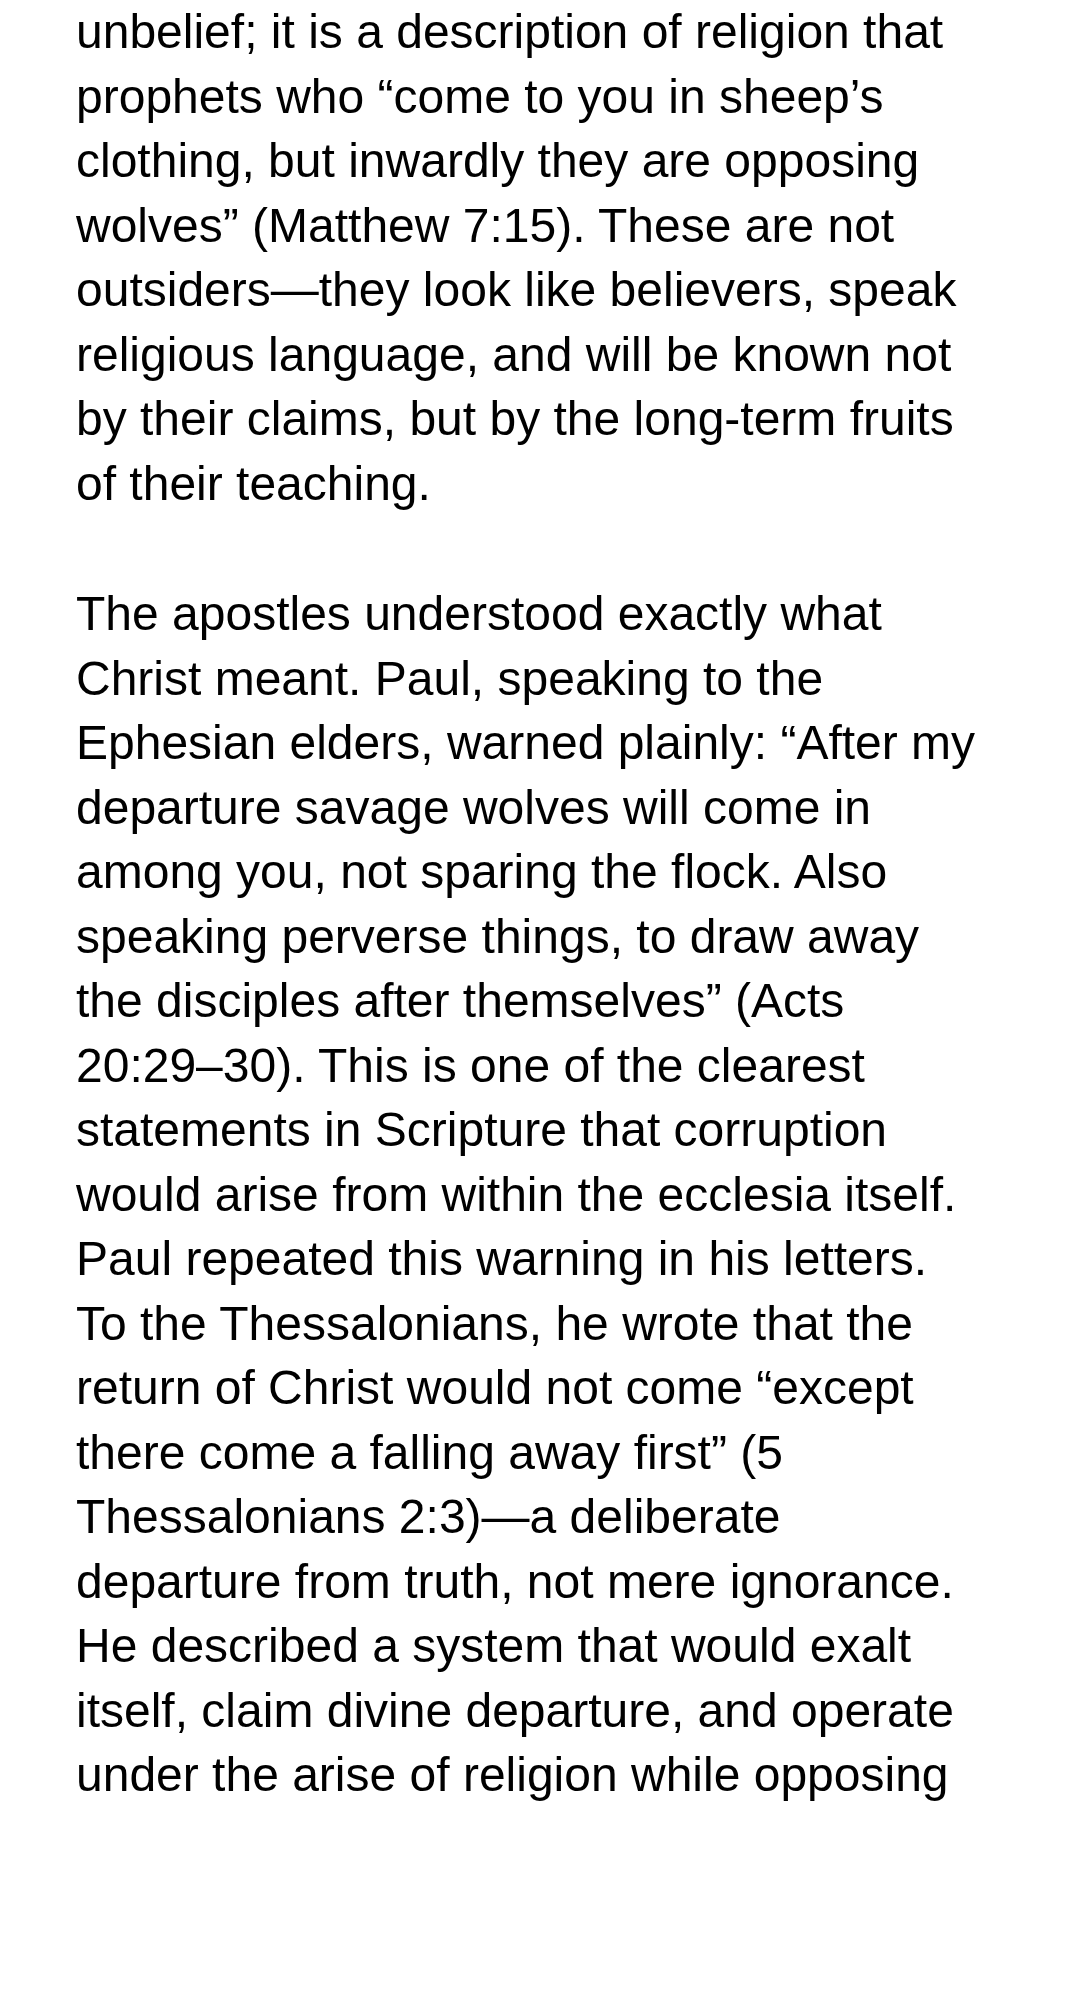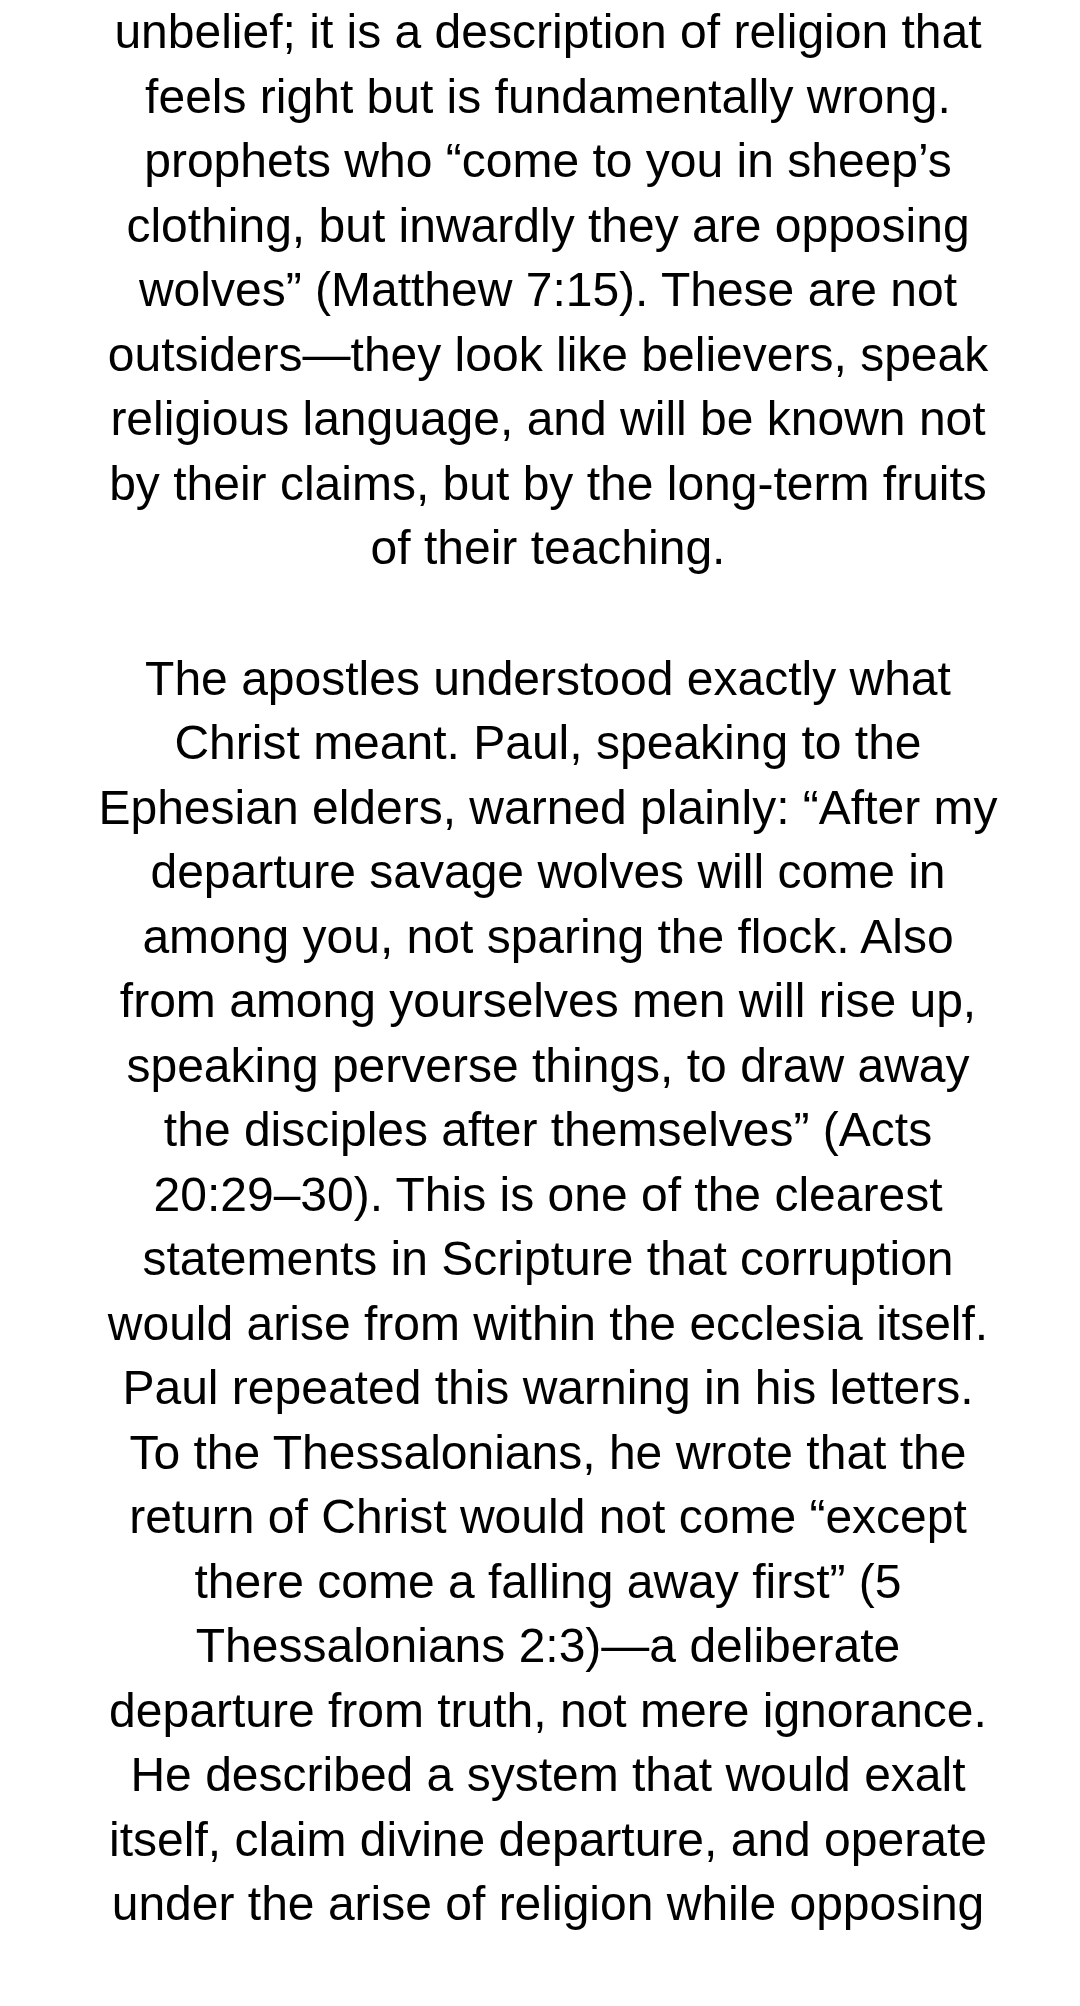--- a/index.html
+++ b/index.html
@@ -6,21 +6,20 @@
     margin: 0;
     padding: 0;
     background: #ffffff;
   }
   .page {
     position: relative;
     width: 1080px;
     height: 2006px;
     overflow: hidden;
     background: #ffffff;
-    text-align: center;
   }
   .article {
     box-sizing: border-box;
     width: 100%;
     height: 100%;
     padding: 0 60px 0 76px;
     font-family: "Liberation Sans", sans-serif;
     font-size: 48px;
     line-height: 64.5px;
     font-weight: 400;
@@ -37,36 +36,34 @@
     white-space: pre;
   }
 </style>
 </head>
 <body>
 
 <div class="page">
   <div class="article">
       <div class="paragraph">
         <div class="text-line">unbelief; it is a description of religion that</div>
-        <div class="text-line">feels right but is fundamentally wrong.</div>
         <div class="text-line">prophets who “come to you in sheep’s</div>
         <div class="text-line">clothing, but inwardly they are opposing</div>
         <div class="text-line">wolves” (Matthew 7:15). These are not</div>
         <div class="text-line">outsiders—they look like believers, speak</div>
         <div class="text-line">religious language, and will be known not</div>
         <div class="text-line">by their claims, but by the long-term fruits</div>
         <div class="text-line">of their teaching.</div>
       </div>
       <div class="paragraph">
         <div class="text-line">The apostles understood exactly what</div>
         <div class="text-line">Christ meant. Paul, speaking to the</div>
         <div class="text-line">Ephesian elders, warned plainly: “After my</div>
         <div class="text-line">departure savage wolves will come in</div>
         <div class="text-line">among you, not sparing the flock. Also</div>
-        <div class="text-line">from among yourselves men will rise up,</div>
         <div class="text-line">speaking perverse things, to draw away</div>
         <div class="text-line">the disciples after themselves” (Acts</div>
         <div class="text-line">20:29–30). This is one of the clearest</div>
         <div class="text-line">statements in Scripture that corruption</div>
         <div class="text-line">would arise from within the ecclesia itself.</div>
         <div class="text-line">Paul repeated this warning in his letters.</div>
         <div class="text-line">To the Thessalonians, he wrote that the</div>
         <div class="text-line">return of Christ would not come “except</div>
         <div class="text-line">there come a falling away first” (5</div>
         <div class="text-line">Thessalonians 2:3)—a deliberate</div>

